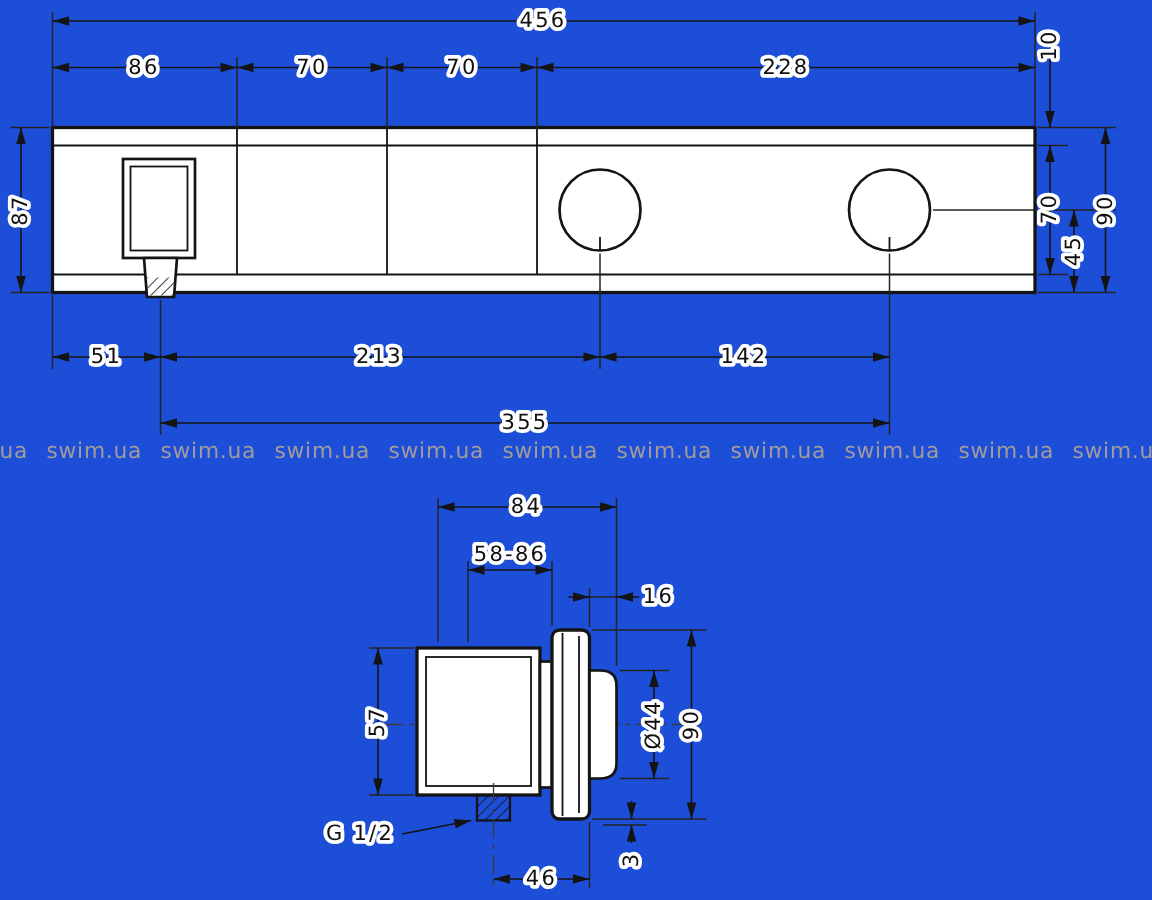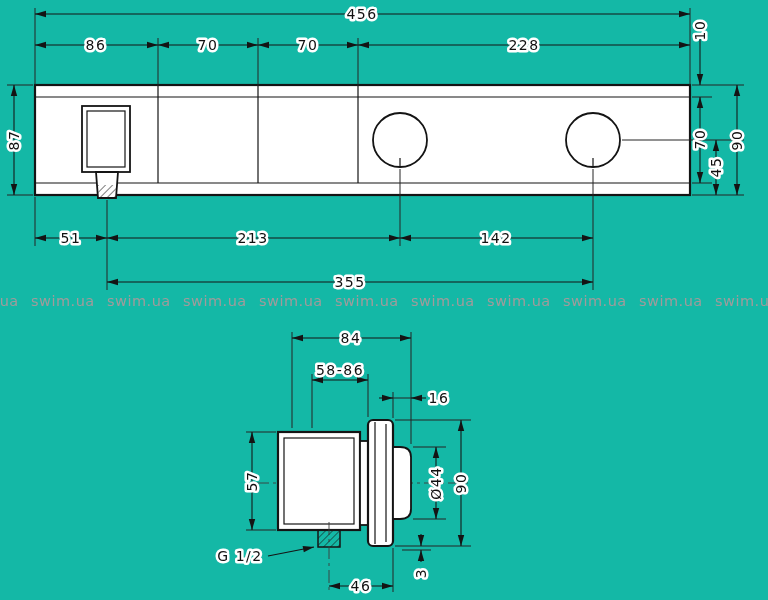--- a/index.html
+++ b/index.html
@@ -1,16 +1,16 @@
 <!DOCTYPE html>
 <html><head>
 <meta charset="utf-8">
 <style>
   html,body{margin:0;padding:0;background:#fff;width:768px;height:600px;overflow:hidden}
-  .sheet{width:768px;height:600px;position:relative;background:#14b8a6}
+  .sheet{width:768px;height:600px;position:relative;background:#1d4ed8}
   svg{display:block}
   .ol{fill:#fff;stroke:#141414;stroke-width:2.2;stroke-linejoin:miter}
   .o2{fill:#fff;stroke:#141414;stroke-width:1.8}
   .thin{fill:none;stroke:#141414;stroke-width:1.2}
   .dim{fill:none;stroke:#141414;stroke-width:1.05}
   .ext{fill:none;stroke:#242424;stroke-width:1}
   .cl{fill:none;stroke:#3a3a3a;stroke-width:.9;stroke-dasharray:13 4 3 4}
   text{font-family:"DejaVu Sans","Liberation Sans",sans-serif;font-size:14px;fill:#101010;
        letter-spacing:1.5px;paint-order:stroke;stroke:#fff;stroke-width:5px;stroke-linejoin:round;
        text-anchor:middle;dominant-baseline:central}

